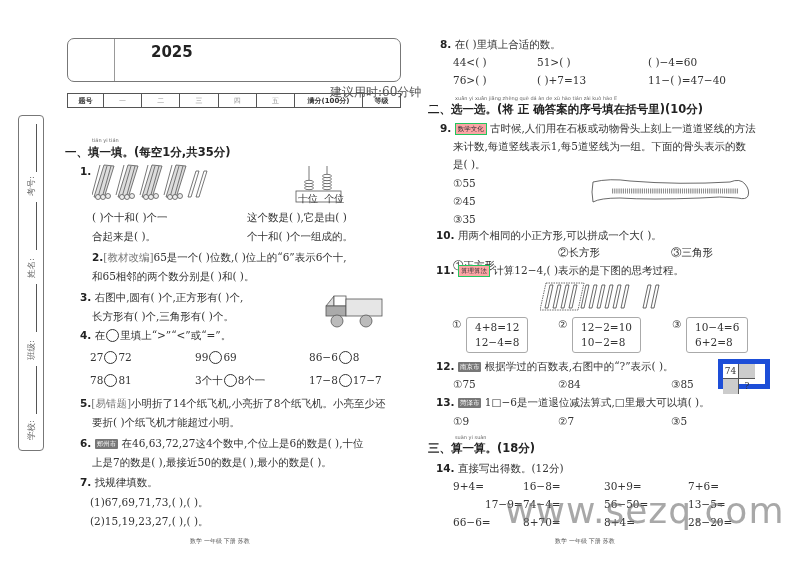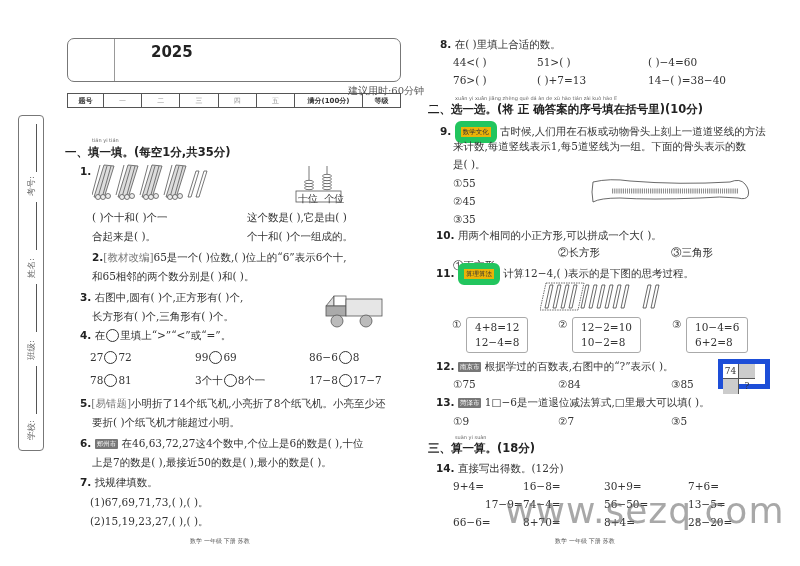--- a/index.html
+++ b/index.html
@@ -10,34 +10,34 @@
 
   
   .side-strip { left: 18px; top: 115px; width: 26px; height: 336px; border: 1px solid #777; border-radius: 4px; }
   .side-line { position: absolute; left: 17px; width: 1px; background: #555; }
   .side-label { position: absolute; left: 3px; width: 20px; font-size: 8.5px; color: #666; transform: rotate(-90deg); transform-origin: center; text-align: center; white-space: nowrap; }
 
   
   .title-box { left: 67px; top: 38px; width: 334px; height: 44px; border: 1px solid #777; border-radius: 7px; }
   .title-divider { position: absolute; left: 46px; top: 0; width: 1px; height: 42px; background: #999; }
   .title-year { position: absolute; left: 83px; top: 4px; font-size: 15px; font-weight: bold; color: #222; font-family: "DejaVu Sans", "Liberation Sans", sans-serif; }
-  .time-hint { left: 348px; top: 84px; font-size: 10px; color: #555; white-space: nowrap; }
+  .time-hint { left: 330px; top: 84px; font-size: 12px; color: #555; white-space: nowrap; }
 
   
   table.score { position: absolute; left: 67px; top: 93px; width: 334px; border-collapse: collapse; font-size: 7px; }
   table.score td { border: 1px solid #555; height: 14px; text-align: center; color: #444; font-family: "DejaVu Sans", "Liberation Sans", sans-serif; }
   table.score td.hdr { font-weight: bold; color: #333; }
   table.score td.light { color: #999; }
 
   
   .section { font-family: "DejaVu Sans", "Liberation Sans", sans-serif; font-weight: bold; font-size: 11.5px; color: #222; white-space: nowrap; }
   .pinyin { font-family: "DejaVu Sans", "Liberation Sans", sans-serif; font-size: 5px; color: #666; white-space: nowrap; }
   .qnum { font-family: "DejaVu Sans", "Liberation Sans", sans-serif; font-weight: bold; color: #222; }
   .tag { display: inline-block; background: #777; color: #fff; font-size: 6.5px; padding: 0 2px; line-height: 10px; border-radius: 1px; font-family: "DejaVu Sans", "Liberation Sans", sans-serif; vertical-align: 1px; }
-  .tag.outline { background: #eab308; color: #333; border: 6px solid #22c55e; border-radius: 6px; }
+  .tag.outline { background: #fca5a5; color: #333; border: 1px solid #22c55e; border-radius: 0; }
   .circle { display: inline-block; width: 13px; height: 13px; border: 1px solid #333; border-radius: 50%; vertical-align: -3px; margin: 0 1px; }
   .footer { font-size: 6px; color: #555; white-space: nowrap; }
 
   .opt-box { position: absolute; border: 1px solid #aaa; border-radius: 3px; padding: 2px 8px; line-height: 15px; font-size: 10.5px; white-space: nowrap; }
 
   .watermark { left: 505px; top: 490px; font-family: "DejaVu Sans", "Liberation Sans", sans-serif; font-size: 36px; color: rgba(110,110,110,0.6); letter-spacing: 1px; white-space: nowrap; }
 </style>
 </head>
 <body>
 
@@ -194,21 +194,21 @@
 <div class="abs footer" style="left:190px;top:537px;">数学  一年级  下册  苏教</div>
 
 <div class="abs line" style="left:440px;top:37px;">
   <span class="qnum">8.</span> <span>在(      )里填上合适的数。</span>
 </div>
 <div class="abs line" style="left:453px;top:55px;">44&lt;(        )</div>
 <div class="abs line" style="left:537px;top:55px;">51&gt;(        )</div>
 <div class="abs line" style="left:648px;top:55px;">(        )−4=60</div>
 <div class="abs line" style="left:453px;top:73px;">76&gt;(        )</div>
 <div class="abs line" style="left:537px;top:73px;">(        )+7=13</div>
-<div class="abs line" style="left:648px;top:73px;">14−(        )=38−40</div>
+<div class="abs line" style="left:648px;top:73px;">11−(        )=47−40</div>
 
 <div class="abs pinyin" style="left:455px;top:95px;">xuǎn yi xuǎn        jiāng zhèng què dá àn de xù hào tián zài kuò hào lǐ</div>
 <div class="abs section" style="left:428px;top:102px;">二、选一选。(将 正 确答案的序号填在括号里)(10分)</div>
 
 <div class="abs line" style="left:440px;top:121px;">
   <span class="qnum">9.</span> <span class="tag outline">数学文化</span> <span>古时候,人们用在石板或动物骨头上刻上一道道竖线的方法</span>
 </div>
 <div class="abs line" style="left:453px;top:139px;">来计数,每道竖线表示1,每5道竖线为一组。下面的骨头表示的数</div>
 <div class="abs line" style="left:453px;top:157px;">是(      )。</div>
 <div class="abs line" style="left:453px;top:176px;">①55</div>

